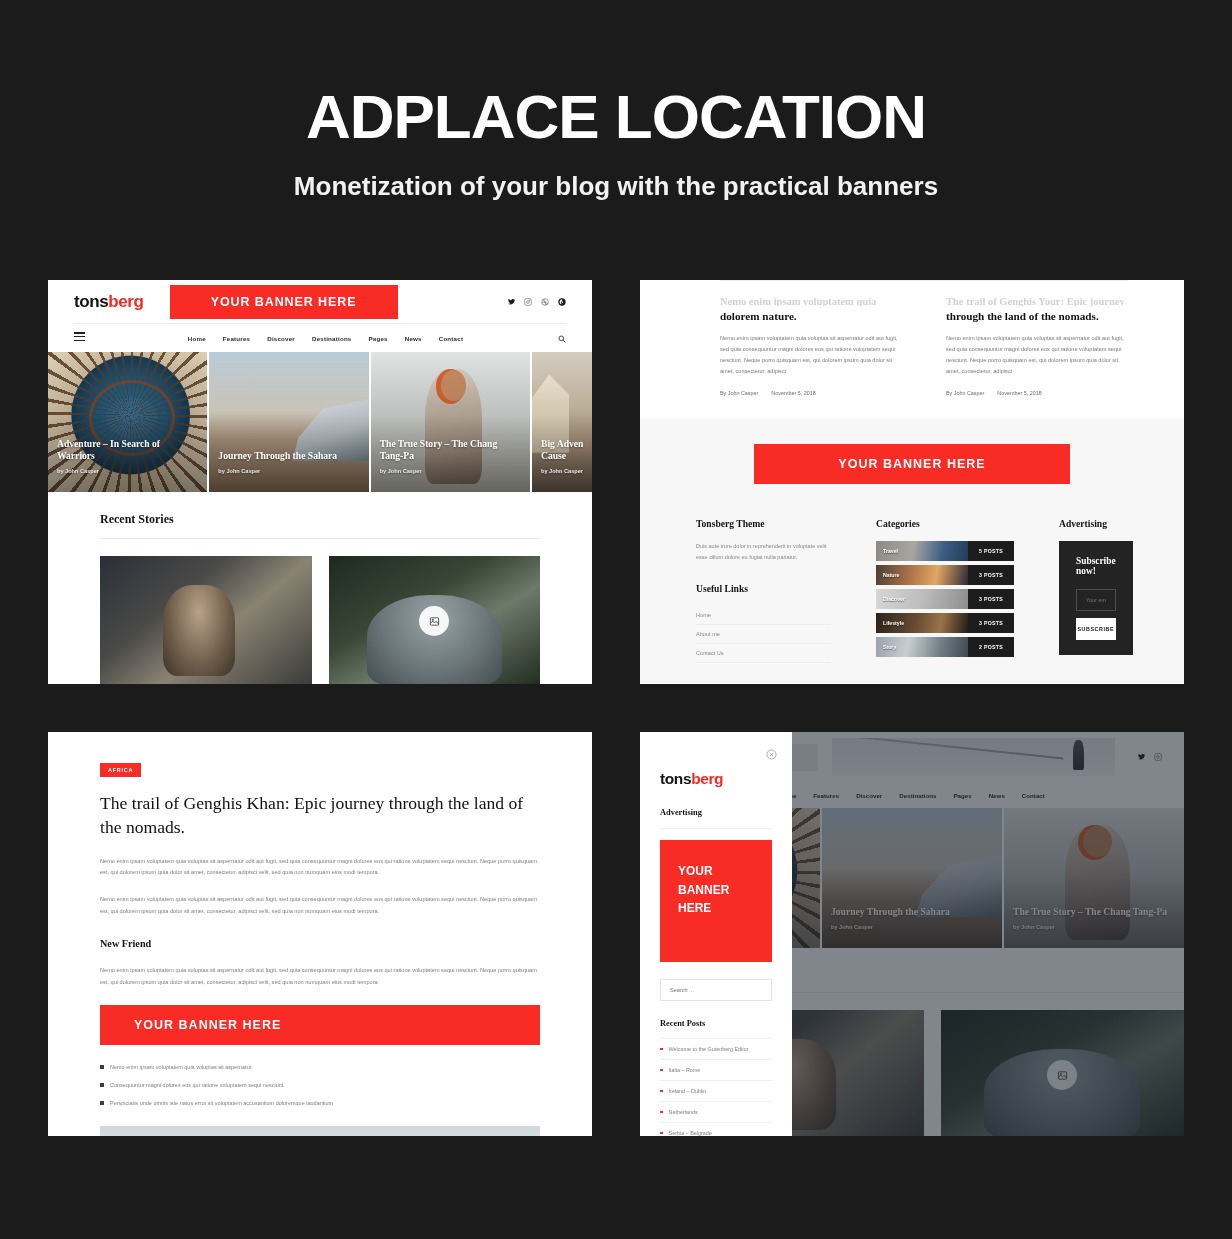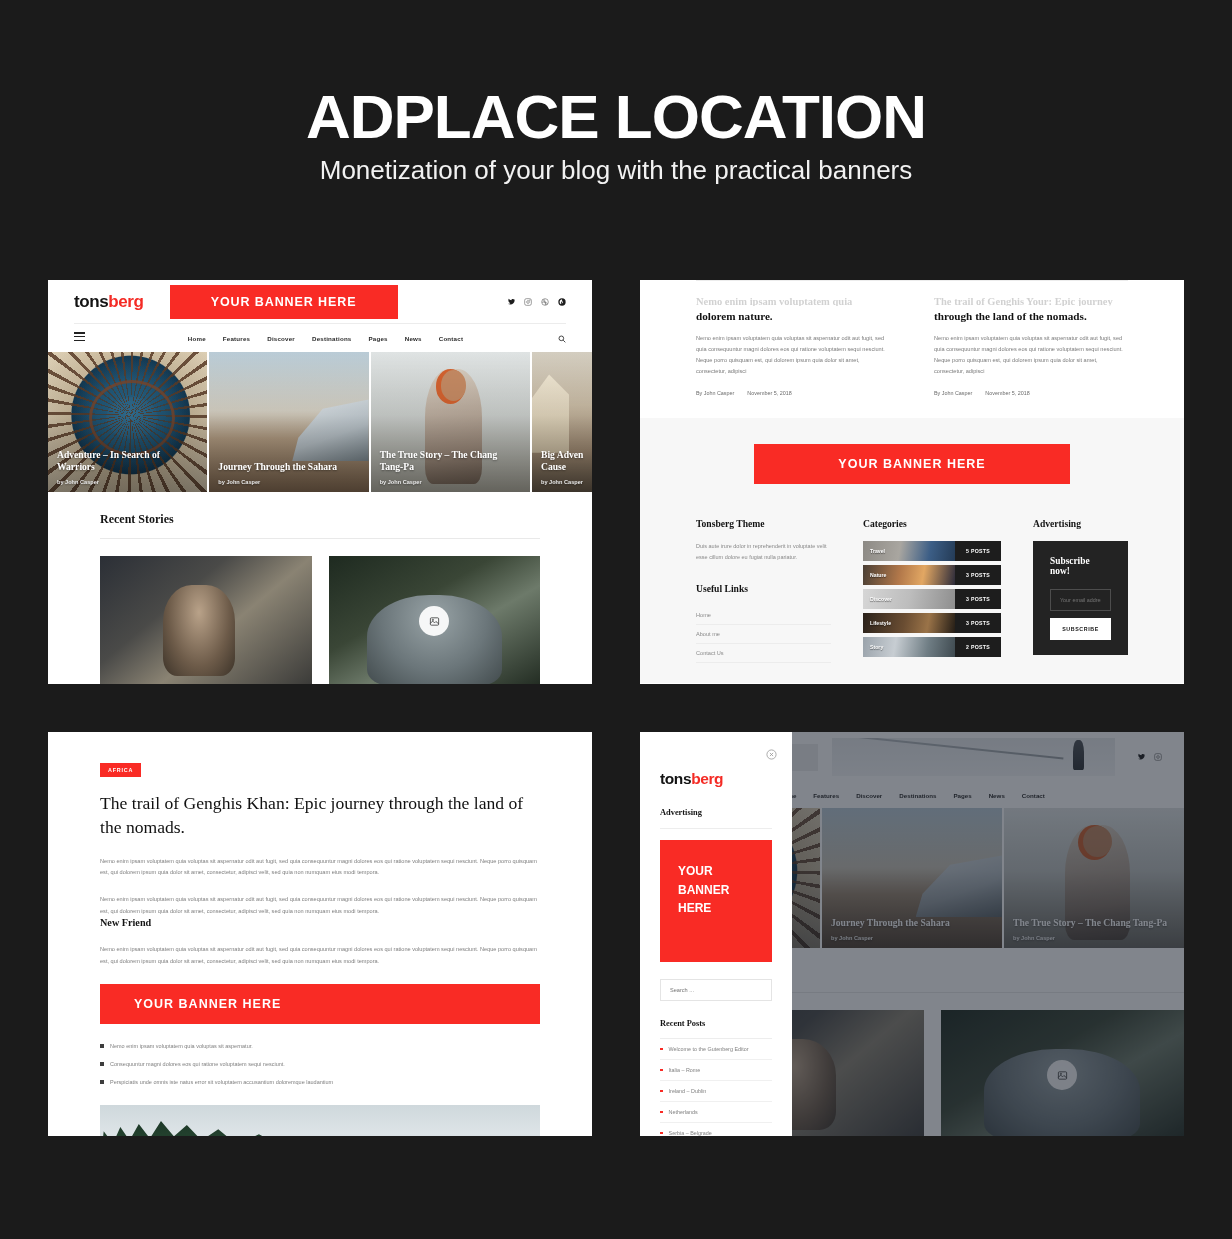--- a/index.html
+++ b/index.html
@@ -19,22 +19,22 @@
     color: #ffffff;
     font-size: 62px;
     font-weight: bold;
     letter-spacing: -1px;
     line-height: 1.05;
     text-transform: uppercase;
   }
   .hero-sub {
     color: #f2f2f2;
     font-size: 26px;
-    font-weight: normal;
-    margin-top: 6px;
+    font-weight: bold;
+    margin-top: 22px;
   }
 
   
   .grid {
     position: absolute;
     left: 48px;
     top: 280px;
     width: 1136px;
   }
   .row { display: flex; gap: 48px; }
@@ -120,21 +120,21 @@
   .slide {
     flex: 1;
     position: relative;
     overflow: hidden;
   }
   .slide.edge { flex: 0 0 60px; }
   .slide-cap {
     position: absolute;
     left: 9px;
     right: 8px;
-    bottom: 7px;
+    bottom: 18px;
     z-index: 3;
   }
   .slide-title {
     font-family: "Liberation Serif", serif;
     color: #fff;
     font-size: 9.6px;
     font-weight: bold;
     line-height: 1.32;
     text-shadow: 0 1px 2px rgba(0,0,0,.4);
   }
@@ -199,21 +199,21 @@
     position: absolute;
     left: 50%; top: 50%;
     transform: translate(-50%,-50%);
     width: 30px; height: 30px;
     border-radius: 50%;
     background: rgba(255,255,255,.92);
     display: flex; align-items: center; justify-content: center;
   }
 
   
-  .p2-top { background: #fff; padding: 14px 56px 0; position: relative; }
+  .p2-top { background: #fff; padding: 14px 56px 0; position: relative; margin-left: 24px; }
   .p2-top:before {
     content: "";
     position: absolute;
     left: 56px; right: 56px; top: 0;
     height: 1px; background: #ececec;
   }
   .p2-cols { display: flex; gap: 44px; }
   .p2-col { flex: 1; }
   .p2-clip {
     font-family: "Liberation Serif", serif;
@@ -251,21 +251,21 @@
   .banner-wide {
     background: #f92b25;
     color: #fff;
     text-align: center;
     font-size: 12.5px;
     font-weight: bold;
     letter-spacing: 1px;
     padding: 13px 0;
     margin: 0 58px;
   }
-  .widgets { display: flex; gap: 32px; margin-top: 34px; }
+  .widgets { display: flex; gap: 45px; margin-top: 34px; }
   .w-h {
     font-family: "Liberation Serif", serif;
     font-size: 9.6px;
     font-weight: bold;
     color: #131313;
     margin-bottom: 12px;
   }
   .w-col-a { flex: 0 0 135px; }
   .w-col-b { flex: 0 0 138px; }
   .w-col-c { flex: 1; }
@@ -374,20 +374,21 @@
     font-size: 5.6px;
     line-height: 2.05;
     color: #7e7e7e;
     margin-top: 16px;
   }
   .p3-h2 {
     font-family: "Liberation Serif", serif;
     font-size: 10.2px;
     font-weight: bold;
     color: #151515;
+    margin-top: 21px;
   }
   .p3-banner {
     background: #f92b25;
     color: #fff;
     font-size: 12.5px;
     font-weight: bold;
     letter-spacing: 1px;
     padding: 13px 0 13px 34px;
     margin-top: 17px;
   }

